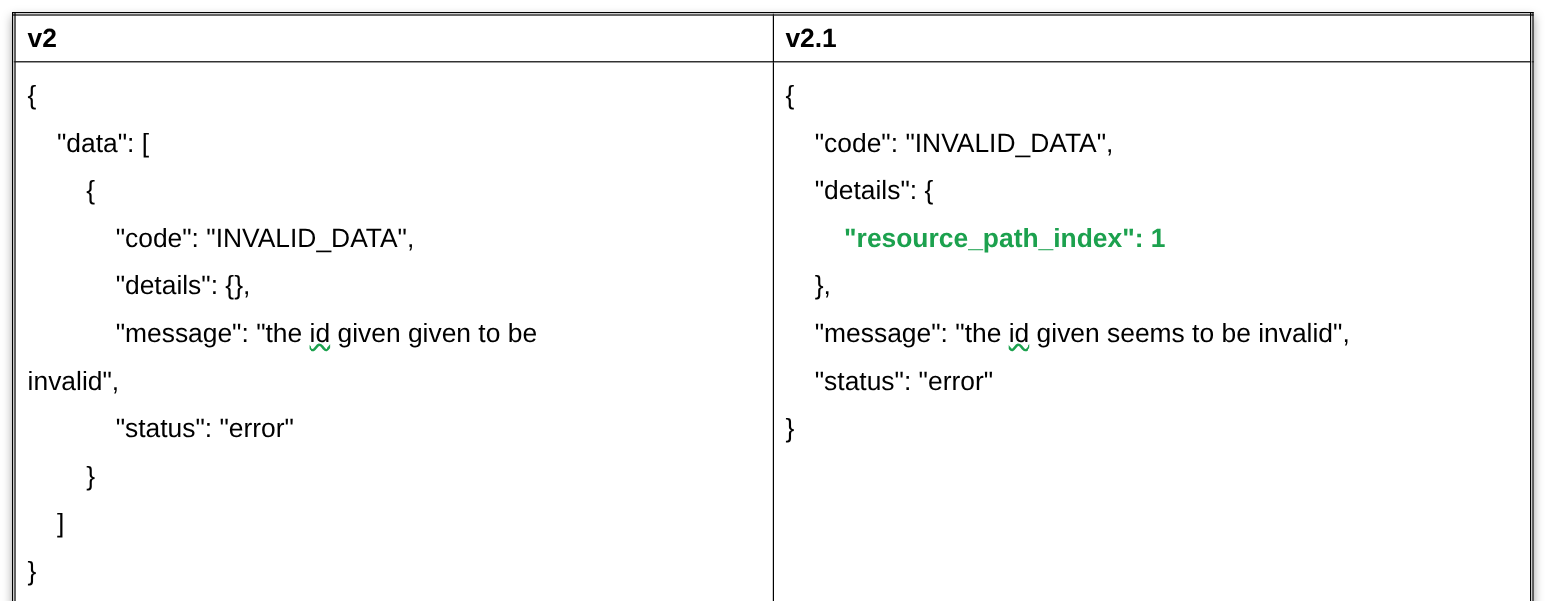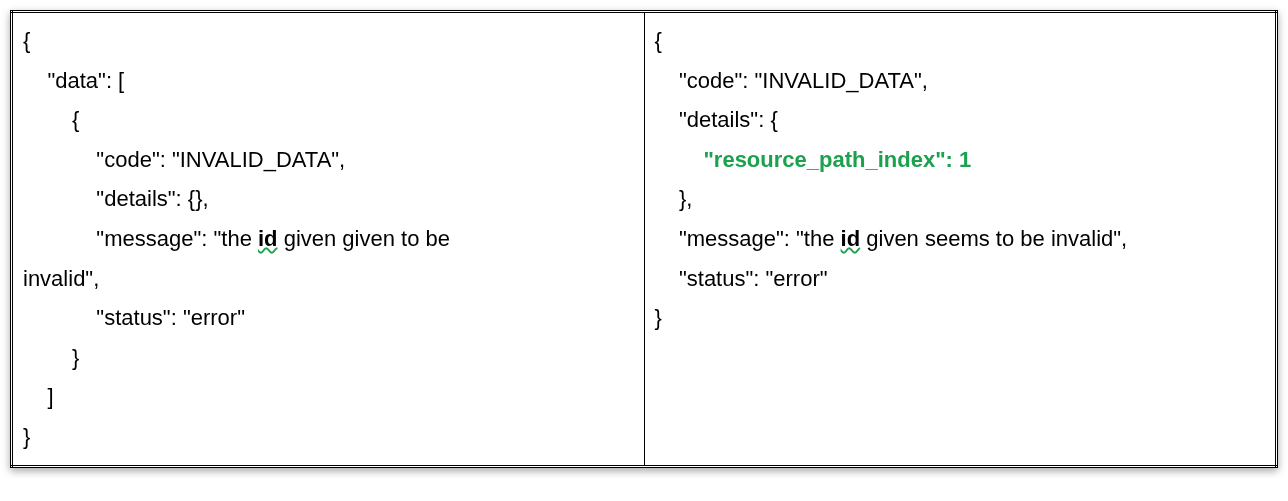--- a/index.html
+++ b/index.html
@@ -40,34 +40,37 @@
     }
     .highlight {
       color: #1ca14e;
       font-weight: bold;
     }
     .squiggle {
       text-decoration-line: underline;
       text-decoration-style: wavy;
       text-decoration-color: #1ca14e;
       text-decoration-thickness: 2px;
-      font-weight: bold;
     }
     .col-left {
       width: 50%;
     }
     .col-right {
       width: 50%;
     }
   </style>
 </head>
 <body>
 
 <table class="comparison-table">
   <tbody>
+      <tr>
+    <td class="header-cell col-left">v2</td>
+    <td class="header-cell col-right">v2.1</td>
+  </tr>
   <tr>
     <td class="code-cell col-left"><span>{</span>
 <span>    "data": [</span>
 <span>        {</span>
 <span>            "code": "INVALID_DATA",</span>
 <span>            "details": {},</span>
 <span>            "message": "the </span><span class="squiggle">id</span><span> given given to be </span>
 <span>invalid",</span>
 <span>            "status": "error"</span>
 <span>        }</span>

